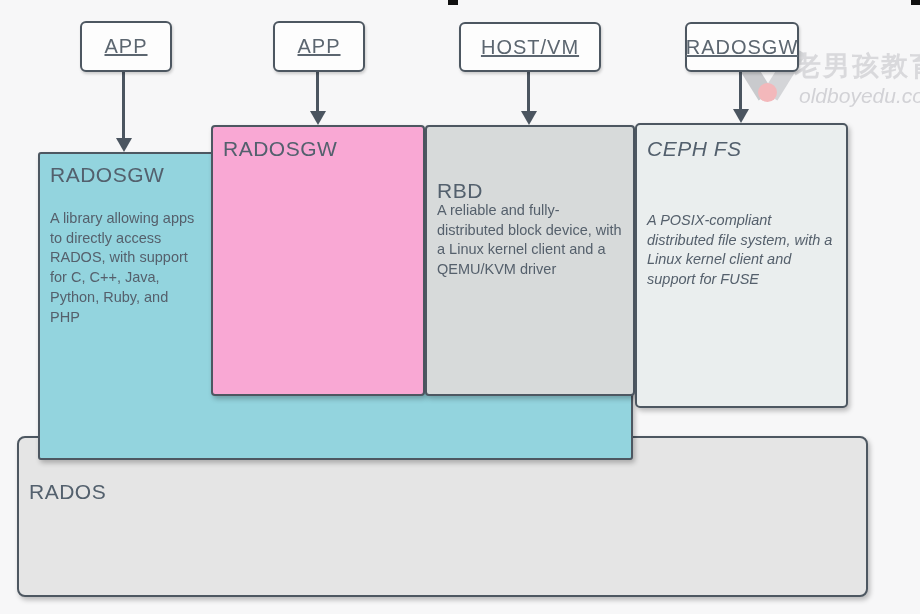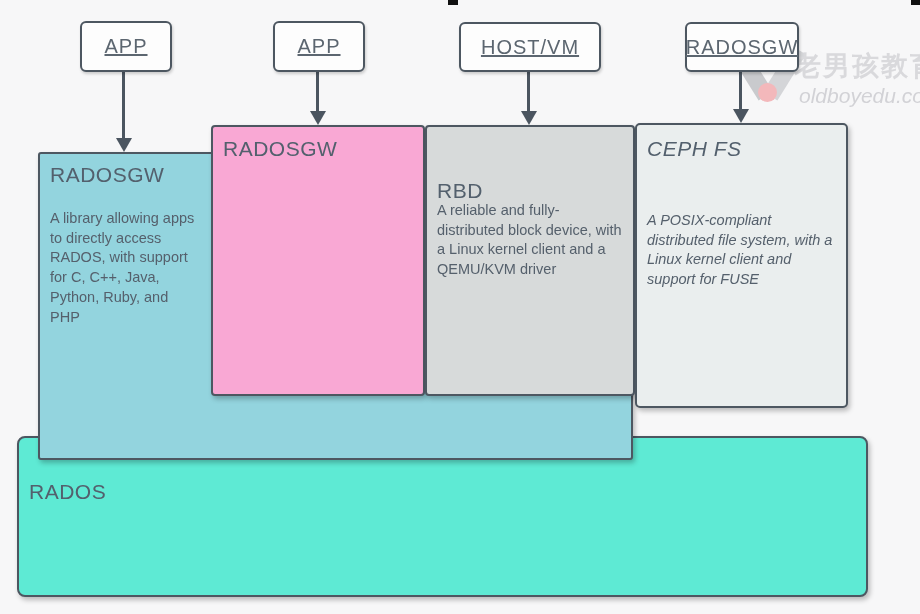--- a/index.html
+++ b/index.html
@@ -131,21 +131,21 @@
 
   <div class="aline a1l"></div>
   <div class="ahead a1h"></div>
   <div class="aline a2l"></div>
   <div class="ahead a2h"></div>
   <div class="aline a3l"></div>
   <div class="ahead a3h"></div>
   <div class="aline a4l"></div>
   <div class="ahead a4h"></div>
 
-  <div class="lbox b-rados" style="background: #5eead4;">
+  <div class="lbox b-rados" style="background: #e5e5e5;">
     <div class="ttl">RADOS</div>
   </div>
 
   <div class="lbox b-librados" style="background: rgb(147, 212, 222);">
     <div class="ttl">RADOSGW</div>
     <div class="bdy">A library allowing apps to directly access RADOS, with support for C, C++, Java, Python, Ruby, and PHP</div>
   </div>
 
   <div class="lbox b-radosgw" style="background: #f9a8d4; text-decoration: underline;">
     <div class="ttl">RADOSGW</div>

